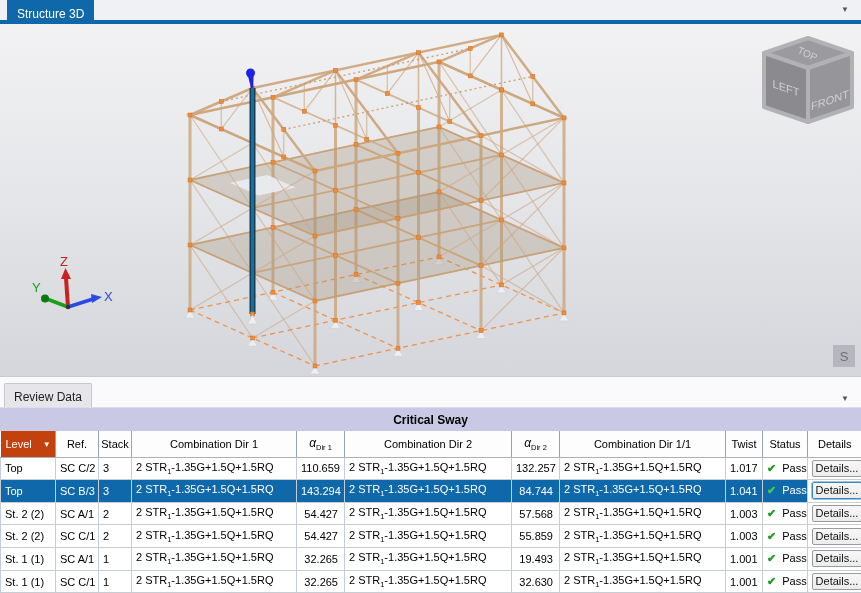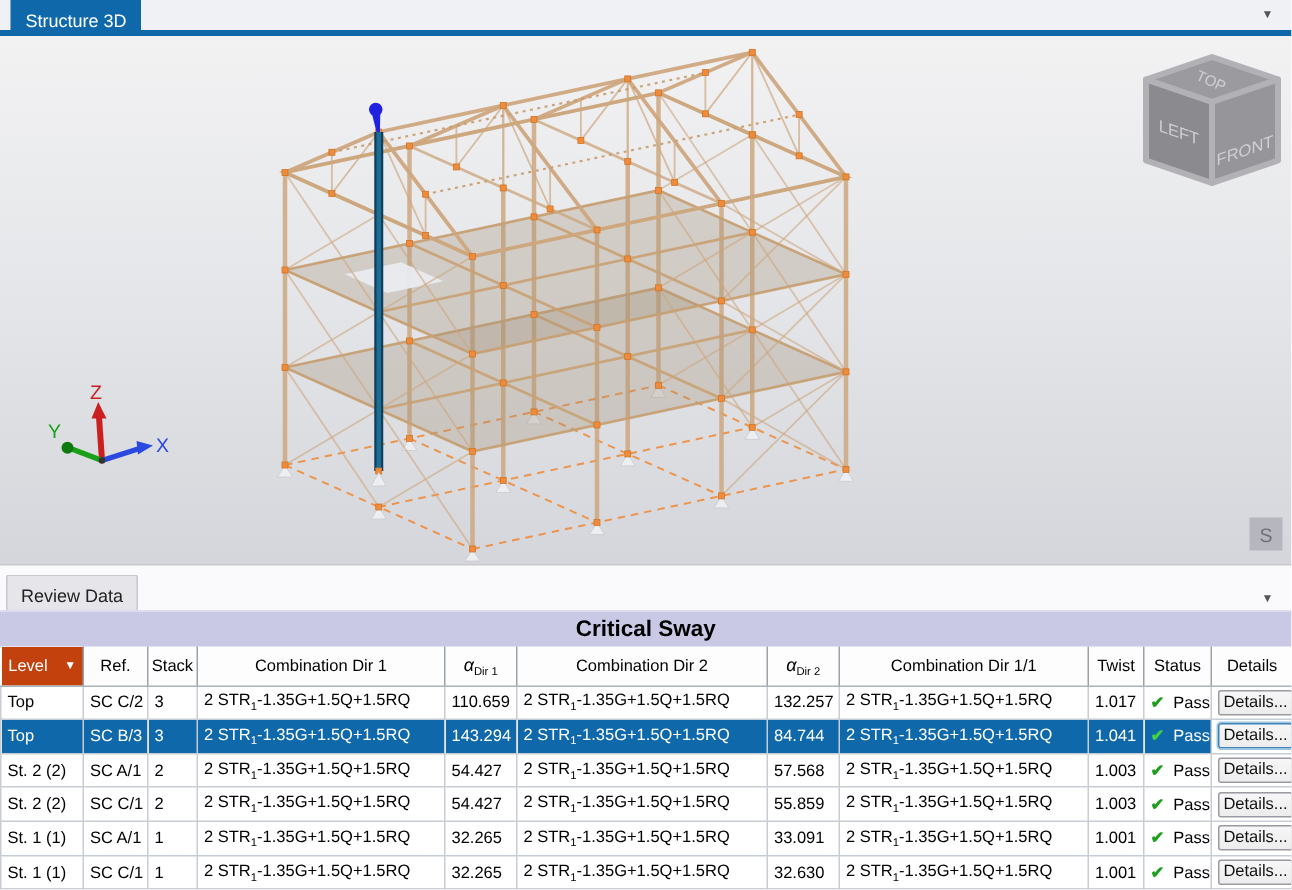--- a/index.html
+++ b/index.html
@@ -36,39 +36,39 @@
     position:absolute; left:4px; bottom:0; height:24px;
     background:#e6e6ea; border:1px solid #c7c7cc; border-bottom:none; border-radius:2px 2px 0 0;
     display:flex; align-items:flex-start; gap:6px; padding:0 9px; font-size:12px; color:#222;flex-direction:column;
   }
   .btab .close { color:#bfbfc6; font-size:11px; font-weight:bold; margin-left:4px; }
 
   
   .band {
     position:absolute; top:407px; left:0; width:861px; height:24px; background:#c9c9e6;
     border-top:1px solid #dcdcf0; display:flex; align-items:center; justify-content:center;
-    font-weight:bold; font-size:15px; color:#000;
+    font-weight:bold; font-size:12px; color:#000;
   }
 
   
   table.review { position:absolute; top:431px; left:0; width:861px; border-collapse:collapse; table-layout:fixed; font-size:11px; }
   thead th {
     height:26px; font-weight:normal; background:#fdfdfe; color:#000; padding:0 2px;
     border-right:1px solid #99a1a9; border-bottom:1px solid #aab2ba; overflow:hidden; white-space:nowrap;
   }
   thead th:last-child { border-right:none; }
   thead th.th-level { background:#c2410c; color:#fff; text-align:left; padding-left:5px; }
   thead th .sort-arrow { font-size:8px; margin-left:11px; vertical-align:1px; }
   thead .alpha { font-style:italic; font-size:12px; }
   sub { font-size:7.5px; }
   tbody td {
     height:22.66px; border:1px solid #c6cdd5; padding:0 4px; background:#fff;
     overflow:hidden; white-space:nowrap; vertical-align:middle;
   }
-  tbody td.num { padding-right:6px;margin-left:16px; }
+  tbody td.num { text-align:right; padding-right:6px;margin-left:16px; }
   tr.selected td { background:#0f68a9; color:#fff; }
   tr.selected td.details-cell { background:#fff; color:#000; }
   .check { color:#1f9d1f; font-weight:bold; margin-right:6px; font-size:11px; }
   tr.selected .check { color:#44cf48; }
   .details-btn {
     display:block; margin:0 auto; width:50px; height:17px; font-size:11px; line-height:13px;
     font-family:"Liberation Sans",sans-serif; color:#111;
     background:linear-gradient(#f7f7f7,#ececec); border:1px solid #9a9aa0; border-radius:2px; padding:0;
   }
   tr.selected .details-btn { border:1px solid #3f85b8; outline:1px solid #9cc4e0; }
@@ -410,21 +410,21 @@
           <button class="details-btn">Details...</button>
         </td>
   </tr>
       <tr>
     <td>St. 1 (1)</td>
     <td>SC A/1</td>
     <td>1</td>
     <td><span>2 STR</span><sub>1</sub><span>-1.35G+1.5Q+1.5RQ</span></td>
     <td class="num">32.265</td>
     <td><span>2 STR</span><sub>1</sub><span>-1.35G+1.5Q+1.5RQ</span></td>
-    <td class="num">33.091</td>
+    <td class="num">19.493</td>
     <td><span>2 STR</span><sub>1</sub><span>-1.35G+1.5Q+1.5RQ</span></td>
     <td class="num">1.001</td>
     <td><span class="check">✔</span><span>Pass</span></td>
     <td class="details-cell">
           <button class="details-btn">Details...</button>
         </td>
   </tr>
       <tr>
     <td>St. 1 (1)</td>
     <td>SC C/1</td>

